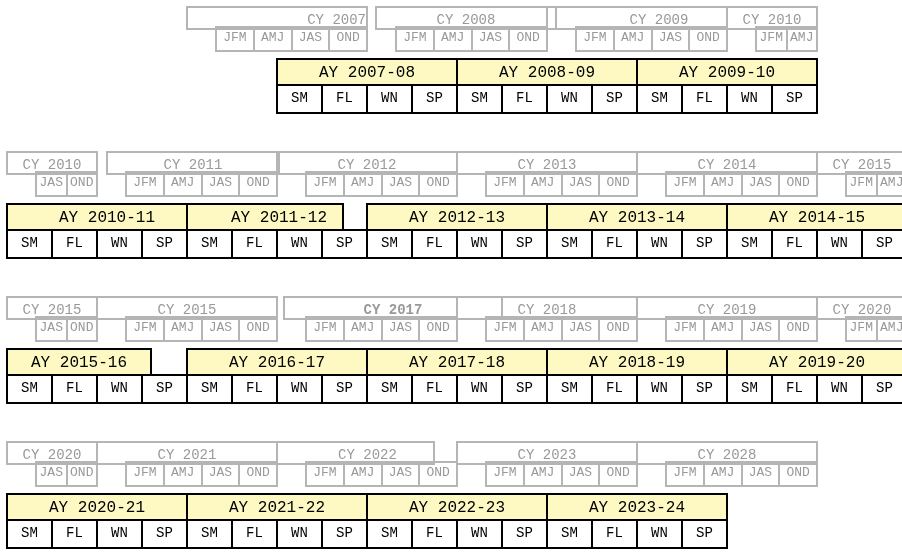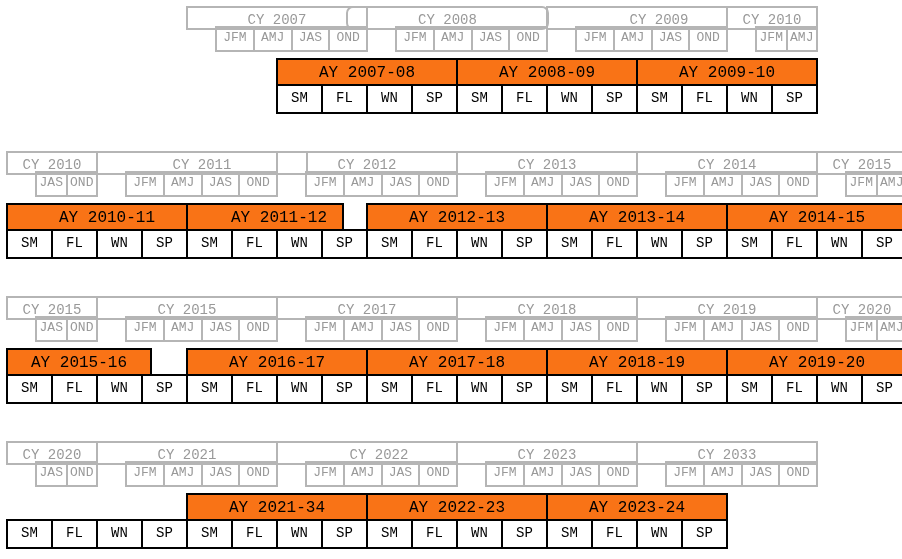--- a/index.html
+++ b/index.html
@@ -45,21 +45,21 @@
   .cy-months .cy-month + .cy-month { }
   .ay-header {
     position: absolute;
     top: 52px;
     height: 30px;
     line-height: 26px;
     border: 2px solid #000;
     text-align: center;
     font-size: 16px;
     margin-right: -2px;
-    background: #f97316;
+    background: #fef9c3;
   }
   .ay-terms {
     position: absolute;
     top: 80px;
     display: flex;
     height: 28px;
     margin-right: -2px;
   }
   .ay-term {
     flex: 1 1 0;
@@ -71,28 +71,28 @@
     font-size: 14px;
     background: #fff;
   }
   .ay-term:last-child { margin-right: 0; }
 </style>
 </head>
 <body>
 
 <div id="root">
     <div class="band">
-      <div class="cy-header" style="position: absolute; left: 180px; width: 182px;">CY 2007</div>
+      <div class="cy-header" style="position: absolute; left: 180px; width: 182px; text-align: right;">CY 2007</div>
       <div class="cy-months" style="position: absolute; top: 22px; left: 180px; width: 182px;">
         <div class="cy-month">JFM</div>
         <div class="cy-month">AMJ</div>
         <div class="cy-month">JAS</div>
         <div class="cy-month">OND</div>
       </div>
-      <div class="cy-header" style="position: absolute; left: 340px; width: 203px; border-radius: 7px;">CY 2008</div>
+      <div class="cy-header" style="position: absolute; left: 369px; width: 182px;">CY 2008</div>
       <div class="cy-months" style="position: absolute; top: 22px; left: 360px; width: 182px;">
         <div class="cy-month">JFM</div>
         <div class="cy-month">AMJ</div>
         <div class="cy-month">JAS</div>
         <div class="cy-month">OND</div>
       </div>
       <div class="cy-header" style="position: absolute; left: 540px; width: 182px; padding-left: 44px;">CY 2009</div>
       <div class="cy-months" style="position: absolute; top: 22px; left: 540px; width: 182px;">
         <div class="cy-month">JFM</div>
         <div class="cy-month">AMJ</div>
@@ -125,21 +125,21 @@
         <div class="ay-term">WN</div>
         <div class="ay-term">SP</div>
       </div>
     </div>
     <div class="band">
       <div class="cy-header" style="position: absolute; left: 0px; width: 92px;">CY 2010</div>
       <div class="cy-months" style="position: absolute; top: 22px; left: 0px; width: 92px;">
         <div class="cy-month">JAS</div>
         <div class="cy-month">OND</div>
       </div>
-      <div class="cy-header" style="position: absolute; left: 90px; width: 212px;">CY 2011</div>
+      <div class="cy-header" style="position: absolute; left: 100px; width: 174px;">CY 2011</div>
       <div class="cy-months" style="position: absolute; top: 22px; left: 90px; width: 182px;">
         <div class="cy-month">JFM</div>
         <div class="cy-month">AMJ</div>
         <div class="cy-month">JAS</div>
         <div class="cy-month">OND</div>
       </div>
       <div class="cy-header" style="position: absolute; left: 270px; width: 182px;">CY 2012</div>
       <div class="cy-months" style="position: absolute; top: 22px; left: 270px; width: 182px;">
         <div class="cy-month">JFM</div>
         <div class="cy-month">AMJ</div>
@@ -207,21 +207,21 @@
         <div class="cy-month">JAS</div>
         <div class="cy-month">OND</div>
       </div>
       <div class="cy-header" style="position: absolute; left: 90px; width: 182px;">CY 2015</div>
       <div class="cy-months" style="position: absolute; top: 22px; left: 90px; width: 182px;">
         <div class="cy-month">JFM</div>
         <div class="cy-month">AMJ</div>
         <div class="cy-month">JAS</div>
         <div class="cy-month">OND</div>
       </div>
-      <div class="cy-header" style="position: absolute; left: 270px; width: 182px;">CY 2017</div>
+      <div class="cy-header" style="position: absolute; left: 277px; width: 220px; font-weight: bold;">CY 2017</div>
       <div class="cy-months" style="position: absolute; top: 22px; left: 270px; width: 182px;">
         <div class="cy-month">JFM</div>
         <div class="cy-month">AMJ</div>
         <div class="cy-month">JAS</div>
         <div class="cy-month">OND</div>
       </div>
       <div class="cy-header" style="position: absolute; left: 450px; width: 182px;">CY 2018</div>
       <div class="cy-months" style="position: absolute; top: 22px; left: 450px; width: 182px;">
         <div class="cy-month">JFM</div>
         <div class="cy-month">AMJ</div>
@@ -282,48 +282,49 @@
         <div class="cy-month">JAS</div>
         <div class="cy-month">OND</div>
       </div>
       <div class="cy-header" style="position: absolute; left: 90px; width: 182px;">CY 2021</div>
       <div class="cy-months" style="position: absolute; top: 22px; left: 90px; width: 182px;">
         <div class="cy-month">JFM</div>
         <div class="cy-month">AMJ</div>
         <div class="cy-month">JAS</div>
         <div class="cy-month">OND</div>
       </div>
-      <div class="cy-header" style="position: absolute; left: 270px; width: 182px; padding-left: 24px;">CY 2022</div>
+      <div class="cy-header" style="position: absolute; left: 270px; width: 159px; padding-left: 24px;">CY 2022</div>
       <div class="cy-months" style="position: absolute; top: 22px; left: 270px; width: 182px;">
         <div class="cy-month">JFM</div>
         <div class="cy-month">AMJ</div>
         <div class="cy-month">JAS</div>
         <div class="cy-month">OND</div>
       </div>
       <div class="cy-header" style="position: absolute; left: 450px; width: 182px;">CY 2023</div>
       <div class="cy-months" style="position: absolute; top: 22px; left: 450px; width: 182px;">
         <div class="cy-month">JFM</div>
         <div class="cy-month">AMJ</div>
         <div class="cy-month">JAS</div>
         <div class="cy-month">OND</div>
       </div>
-      <div class="cy-header" style="position: absolute; left: 630px; width: 182px;">CY 2033</div>
+      <div class="cy-header" style="position: absolute; left: 630px; width: 182px;">CY 2028</div>
       <div class="cy-months" style="position: absolute; top: 22px; left: 630px; width: 182px;">
         <div class="cy-month">JFM</div>
         <div class="cy-month">AMJ</div>
         <div class="cy-month">JAS</div>
         <div class="cy-month">OND</div>
       </div>
+      <div class="ay-header" style="left: 0px; width: 182px;">AY 2020-21</div>
       <div class="ay-terms" style="left: 0px; width: 182px;">
         <div class="ay-term">SM</div>
         <div class="ay-term">FL</div>
         <div class="ay-term">WN</div>
         <div class="ay-term">SP</div>
       </div>
-      <div class="ay-header" style="left: 180px; width: 182px;">AY 2021-34</div>
+      <div class="ay-header" style="left: 180px; width: 182px;">AY 2021-22</div>
       <div class="ay-terms" style="left: 180px; width: 182px;">
         <div class="ay-term">SM</div>
         <div class="ay-term">FL</div>
         <div class="ay-term">WN</div>
         <div class="ay-term">SP</div>
       </div>
       <div class="ay-header" style="left: 360px; width: 182px;">AY 2022-23</div>
       <div class="ay-terms" style="left: 360px; width: 182px;">
         <div class="ay-term">SM</div>
         <div class="ay-term">FL</div>

